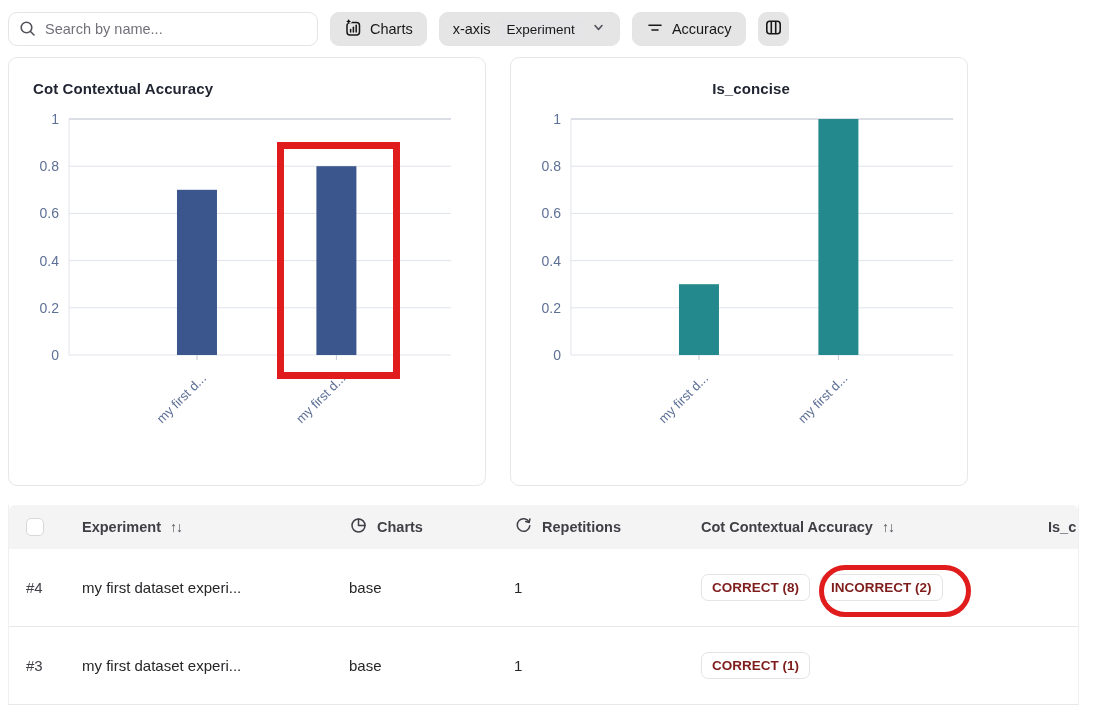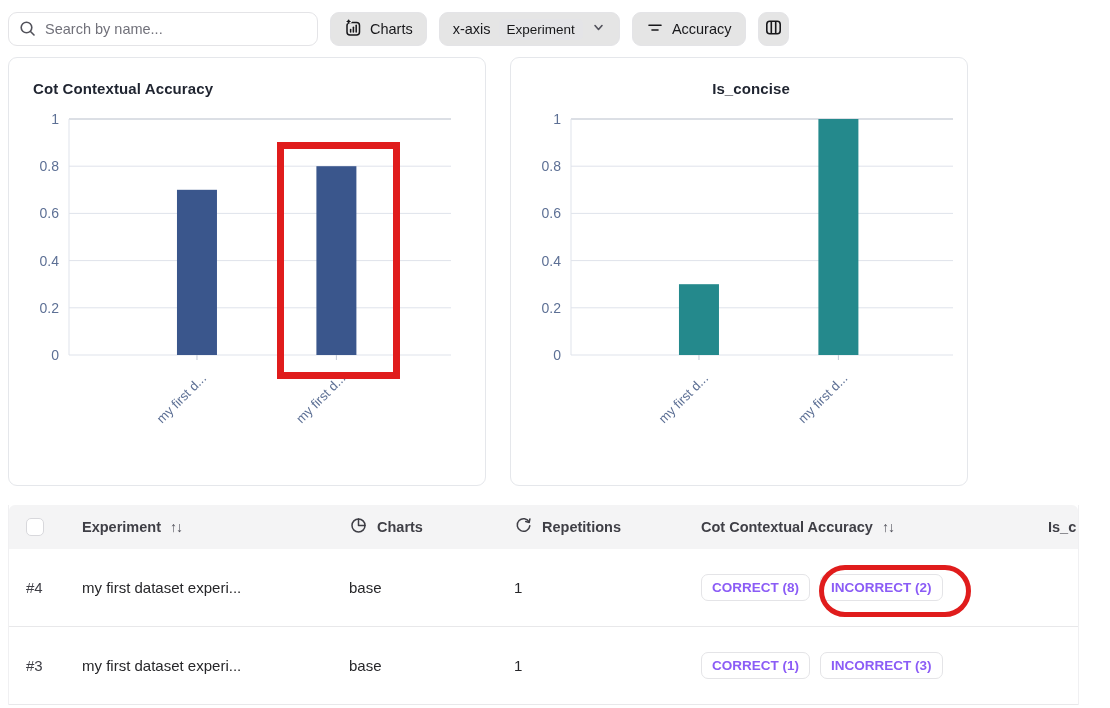--- a/index.html
+++ b/index.html
@@ -48,21 +48,21 @@
     font-size:14.5px; font-weight:700; color:#3f3f46;
   }
   .th { display:flex; align-items:center; gap:9px; overflow:hidden; white-space:nowrap; }
   .cell0 { padding-left:17px; }
   .trow { position:relative; height:78px; border-bottom:1px solid #e8e8ea; font-size:15px; color:#27272a; }
   .trow .idcell { color:#3f3f46; }
   .exp-cell { white-space:nowrap; overflow:hidden; }
   .badges { display:flex; gap:10px; align-items:center; }
   .badge {
     border:1px solid #e4e4e7; border-radius:7px; padding:5px 10px;
-    font-size:13.5px; font-weight:700; color:#8b5cf6; background:#fff; white-space:nowrap;
+    font-size:13.5px; font-weight:700; color:#7f1d1d; background:#fff; white-space:nowrap;
   }
   .annotation.oval {
     position:absolute; left:810px; top:16px; width:152px; height:52px;
     border:5px solid #e01c1c; border-radius:28px; pointer-events:none;
   }
   .cb { width:18px; height:18px; border:1.5px solid #d8d8dc; border-radius:5px; background:#fff; cursor:pointer; }
   .sort { font-size:14px; color:#52525b; letter-spacing:-1px; cursor:pointer; }
   .ic { flex:0 0 auto; }
 </style>
 </head>
@@ -227,17 +227,16 @@
     <div class="annotation oval" style="border-color: rgb(224, 28, 28);"></div>
   </div>
 
   <div class="trow">
     <div class="idcell cell0">#3</div>
     <div class="exp-cell">my first dataset experi...</div>
     <div>base</div>
     <div>1</div>
     <div class="badges">
       <span class="badge">CORRECT (1)</span>
-      <span class="badge">INCORRECT (3)</span>
     </div>
     <div></div>
   </div>
 </div>
 
 </body></html>

